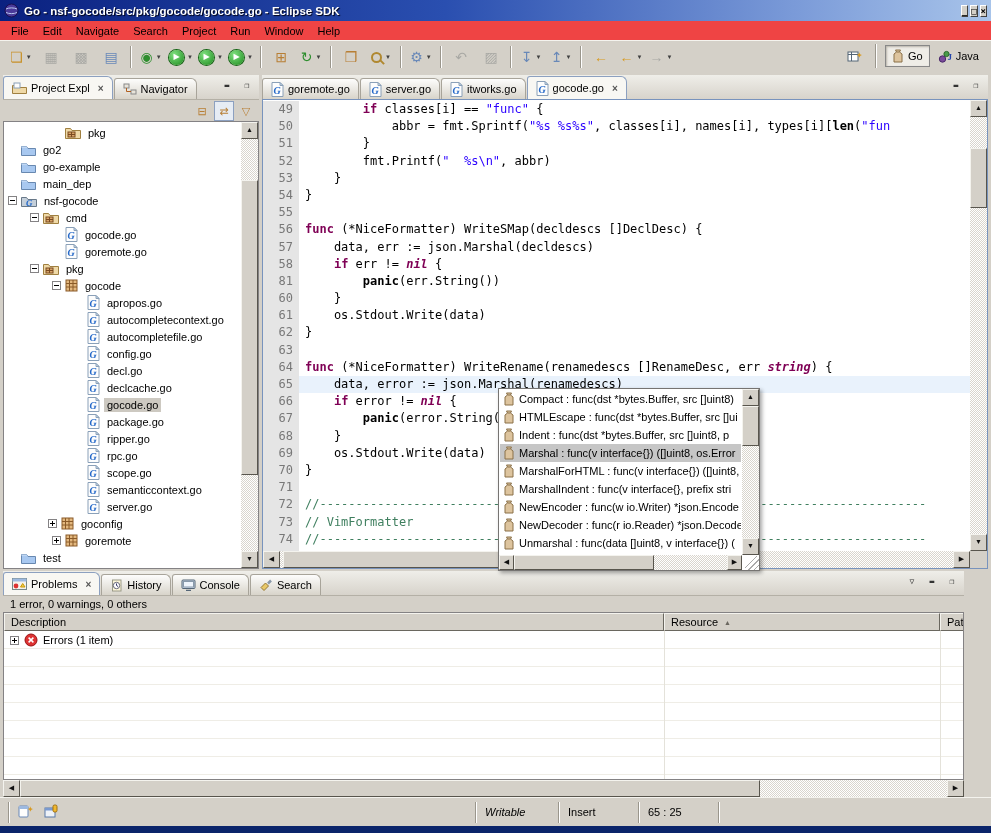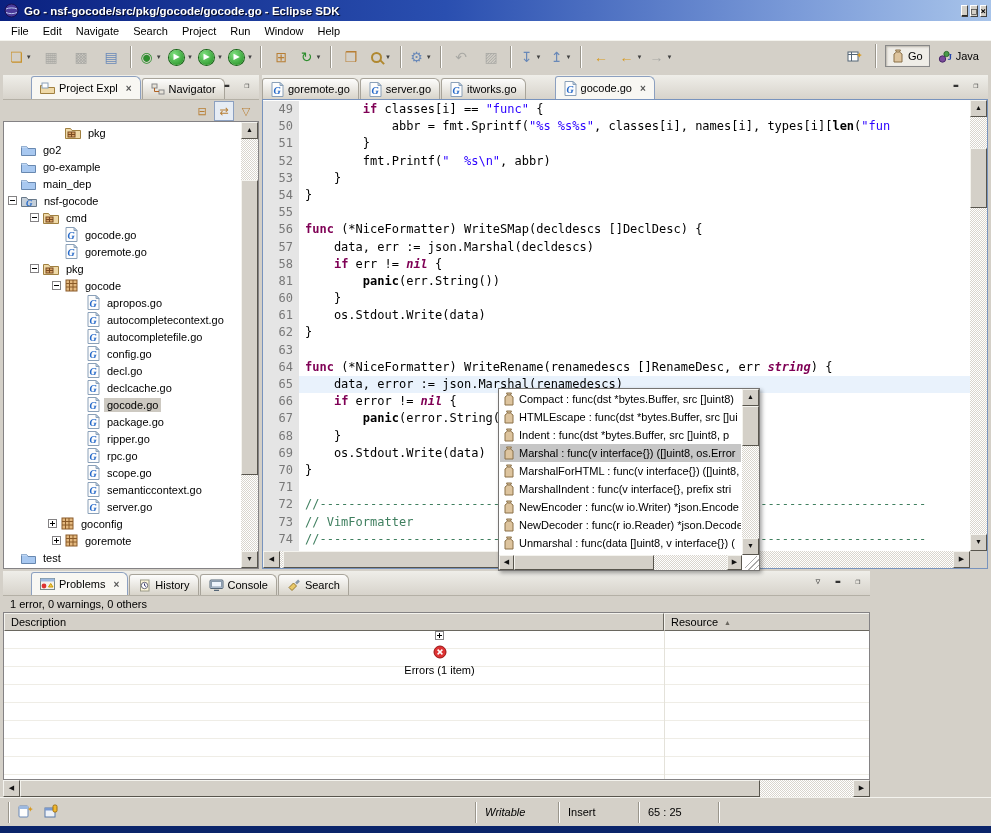--- a/index.html
+++ b/index.html
@@ -7,21 +7,21 @@
        font-family:"Liberation Sans",sans-serif;font-size:11px;color:#000;overflow:hidden;}
   
   #titlebar{position:absolute;left:0;top:0;right:0;height:21px;
     background:linear-gradient(90deg,#0a2180 0%,#2a4fb0 45%,#7a9ad8 80%,#a8c4ea 100%);
     display:flex;align-items:center;padding:0 4px;color:#fff;font-weight:bold;}
   #titlebar .ttl{flex:1;margin-left:5px;white-space:nowrap;overflow:hidden;font-size:11.5px;
     text-shadow:1px 1px 1px #001;}
   .winbtn{width:17px;height:15px;margin-left:2px;background:#d4d0c8;color:#000;
     border:1px solid;border-color:#fff #404040 #404040 #fff;font-size:9px;line-height:13px;
     text-align:center;font-family:"DejaVu Sans Mono",monospace;font-weight:bold;}
-  #menubar{position:absolute;left:0;top:21px;right:0;height:19px;background:#ffffff;
+  #menubar{position:absolute;left:0;top:21px;right:0;height:19px;background:#ef4444;
     display:flex;align-items:center;padding-left:4px;}
   .menu-item{padding:2px 7px;}
   #toolbar{position:absolute;left:0;top:40px;right:0;height:32px;background:#d4d0c8;
     border-top:1px solid #f4f3ee;display:flex;align-items:center;padding-left:6px;}
   .tb-btn{min-width:24px;height:24px;display:inline-flex;align-items:center;justify-content:center;
     margin:0 1px;padding:0 2px;}
   .tb-glyph{font-size:14px;line-height:14px;}
   .tb-glyph.round{width:15px;height:15px;border-radius:50%;
     background:radial-gradient(circle at 35% 30%,#7fe07f,#1c8a1c);color:#fff;font-size:8px;
     display:inline-flex;align-items:center;justify-content:center;box-shadow:0 0 0 1px #156515;}
@@ -36,21 +36,21 @@
   #persp .psep{width:1px;height:24px;background:#9a968c;border-right:1px solid #fff;margin:0 6px;}
   .persp-btn{display:flex;align-items:center;gap:4px;padding:3px 6px;margin-left:2px;}
   .persp-btn.active{border:1px solid #888;background:#efede7;box-shadow:inset 1px 1px 2px #b8b4aa;}
   
   .view{position:absolute;background:#d4d0c8;}
   .tabbar{height:24px;display:flex;align-items:flex-end;position:relative;
     background:linear-gradient(#efeee9,#d7d3cb);border-bottom:1px solid #b4b0a6;}
   .tab{display:inline-flex;align-items:center;gap:4px;height:20px;padding:0 8px;margin-right:1px;
     border:1px solid #a8a49a;border-bottom:none;border-radius:3px 6px 0 0;
     background:linear-gradient(#fdfdfc,#d8d4ca);white-space:nowrap;}
-  .tab.active{background:#f8f7f3;border-color:#8ca0c0;height:22px;font-weight:normal;margin-left:28px;}
+  .tab.active{background:#f8f7f3;border-color:#8ca0c0;height:22px;font-weight:normal;}
   .tab .x{margin-left:4px;color:#555;font-weight:bold;font-size:10px;}
   .minmax{position:absolute;right:4px;top:4px;display:flex;gap:4px;}
   .mmbtn{width:16px;height:14px;text-align:center;font-size:8px;line-height:13px;color:#333;
     font-family:"DejaVu Sans Mono",monospace;}
   
   #explorer{left:3px;top:75px;width:256px;height:494px;}
   #expl-toolbar{height:22px;display:flex;justify-content:flex-end;align-items:center;gap:3px;padding-right:4px;
     background:#d4d0c8;}
   .vt-btn{min-width:18px;height:18px;display:inline-flex;align-items:center;justify-content:center;
     color:#b87f35;font-size:11px;}
@@ -94,33 +94,33 @@
   
   #popup{position:absolute;left:235px;top:288px;width:260px;height:181px;background:#fff;
     border:1px solid #767472;box-shadow:2px 2px 4px rgba(0,0,0,.35);z-index:50;}
   #popup-list{position:absolute;left:1px;top:1px;right:18px;bottom:16px;overflow:hidden;}
   .pitem{height:18px;display:flex;align-items:center;gap:4px;padding-left:3px;white-space:nowrap;
     font-size:11px;}
   .pitem.selected{background:#c6c6c6;}
   #popup .grip{position:absolute;right:0;bottom:0;width:14px;height:14px;
     background:linear-gradient(135deg,transparent 40%,#aaa 40%,#aaa 45%,transparent 45%,transparent 60%,#aaa 60%,#aaa 65%,transparent 65%,transparent 80%,#aaa 80%,#aaa 85%,transparent 85%);}
   
-  #problems{left:3px;top:571px;width:867px;height:226px;}
+  #problems{left:3px;top:571px;width:961px;height:226px;}
   #prob-summary{height:17px;line-height:17px;padding-left:7px;background:#d4d0c8;
     border-bottom:1px solid #b8b4aa;}
   #prob-table{position:absolute;left:0;top:41px;right:0;bottom:17px;background:#fff;
     border:1px solid #848284;overflow:hidden;}
   #prob-head{display:flex;height:18px;}
   .hcell{background:#d4d0c8;border:1px solid;border-color:#f4f3ee #6a675f #6a675f #f4f3ee;
     box-sizing:border-box;padding:1px 6px;display:flex;align-items:center;gap:6px;}
   .sortmark{font-size:7px;color:#6a675f;}
   #prob-body{position:absolute;left:0;top:18px;right:0;bottom:0;
     background:repeating-linear-gradient(#fff 0 17px,#efede6 17px 18px);}
   #prob-body .colsep{position:absolute;top:0;bottom:0;width:1px;background:#e4e2da;}
-  .prow{height:18px;display:flex;align-items:center;gap:5px;padding-left:6px;flex-direction:column;}
+  .prow{height:18px;display:flex;align-items:center;gap:5px;padding-left:6px;}
   
   #statusbar{position:absolute;left:0;top:797px;right:0;height:29px;background:#d4d0c8;
     border-top:1px solid #f4f3ee;}
   .st-sep{position:absolute;top:4px;bottom:4px;width:1px;background:#9a968c;border-right:1px solid #fff;}
   .st-text{position:absolute;top:8px;}
   .st-icon{position:absolute;top:5px;font-size:12px;}
   #bottomstrip{position:absolute;left:0;right:0;bottom:0;height:7px;background:#0a246a;}
   svg{display:block;}
 </style>
 </head>

